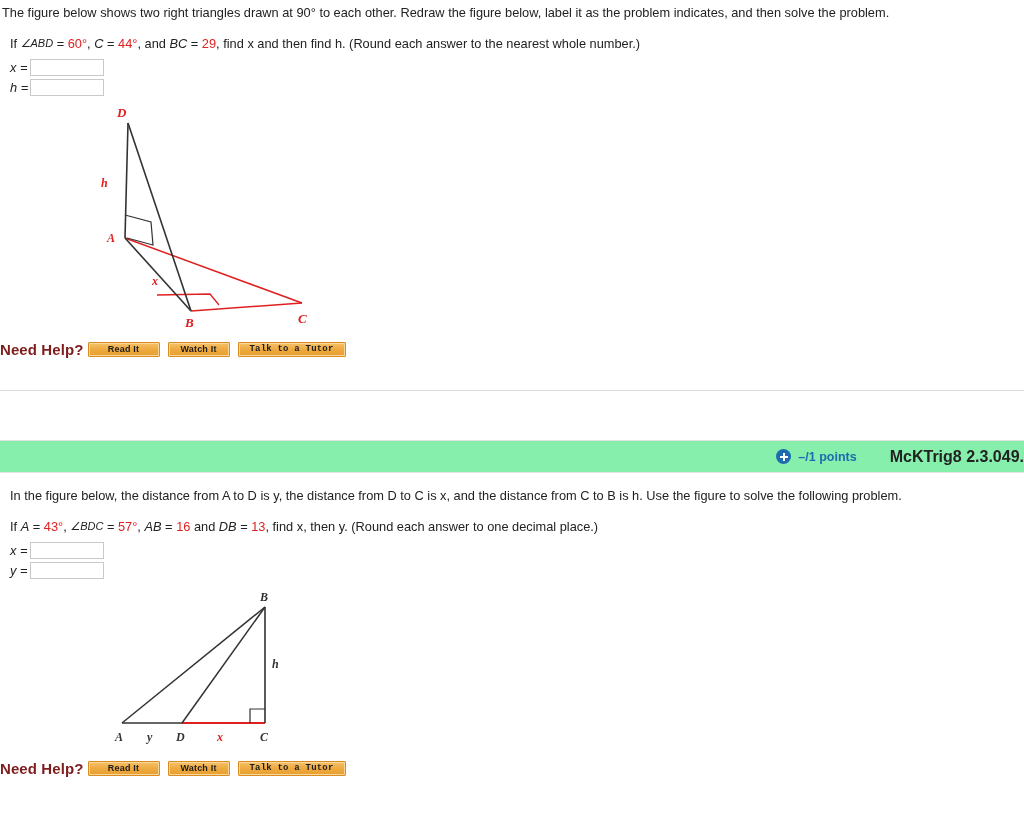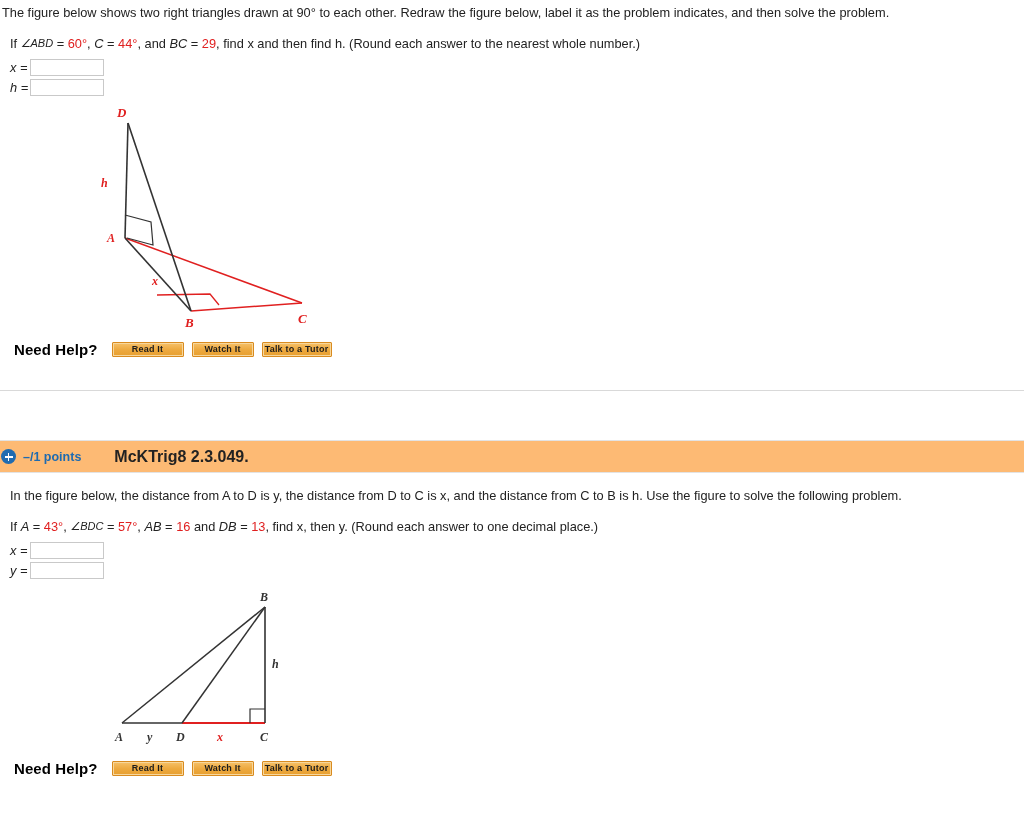--- a/index.html
+++ b/index.html
@@ -48,26 +48,25 @@
     outline: none;
   }
 
   
   .needhelp {
     display: flex;
     align-items: center;
     gap: 0px;
   }
   .needhelp-label {
-    color: #000000;
+    color: #7f1d1d;
     font-size: 15px;
     font-weight: bold;
     letter-spacing: 0.1px;
-    margin-right: 14px;
-    padding-left: 14px;
+    margin-right: 4px;
   }
   .helpbtn {
     display: inline-flex;
     align-items: center;
     justify-content: center;
     height: 15px;
     margin-right: 8px;
     padding: 0 11px;
     font-size: 9px;
     font-weight: bold;
@@ -75,31 +74,32 @@
     background: linear-gradient(#f6c169, #eda93f 52%, #e79f30);
     border: 1px solid #d98b1f;
     box-shadow: inset 0 0 0 1px #f7d79c;
     border-radius: 1px;
     cursor: pointer;
     white-space: nowrap;
     letter-spacing: 0.2px;
   }
   .helpbtn.w1 { width: 72px; }
   .helpbtn.w2 { width: 62px; }
-  .helpbtn.w3 { width: 70px; }
+  .helpbtn.w3 { width: 108px; font-family: Liberation Mono, monospace; }
 
   
   .prob-header {
-    background: #fdba74;
+    background: #86efac;
     border-top: 1px solid #e3e3e3;
     border-bottom: 1px solid #e3e3e3;
     height: 33px;
     display: flex;
     align-items: center;
     padding-left: 1px;
+    justify-content: flex-end;
   }
   .plus-icon {
     width: 15px; height: 15px;
     border-radius: 50%;
     background: #1f6bb0;
     position: relative;
     flex: 0 0 auto;
     margin-right: 7px;
     cursor: pointer;
   }

